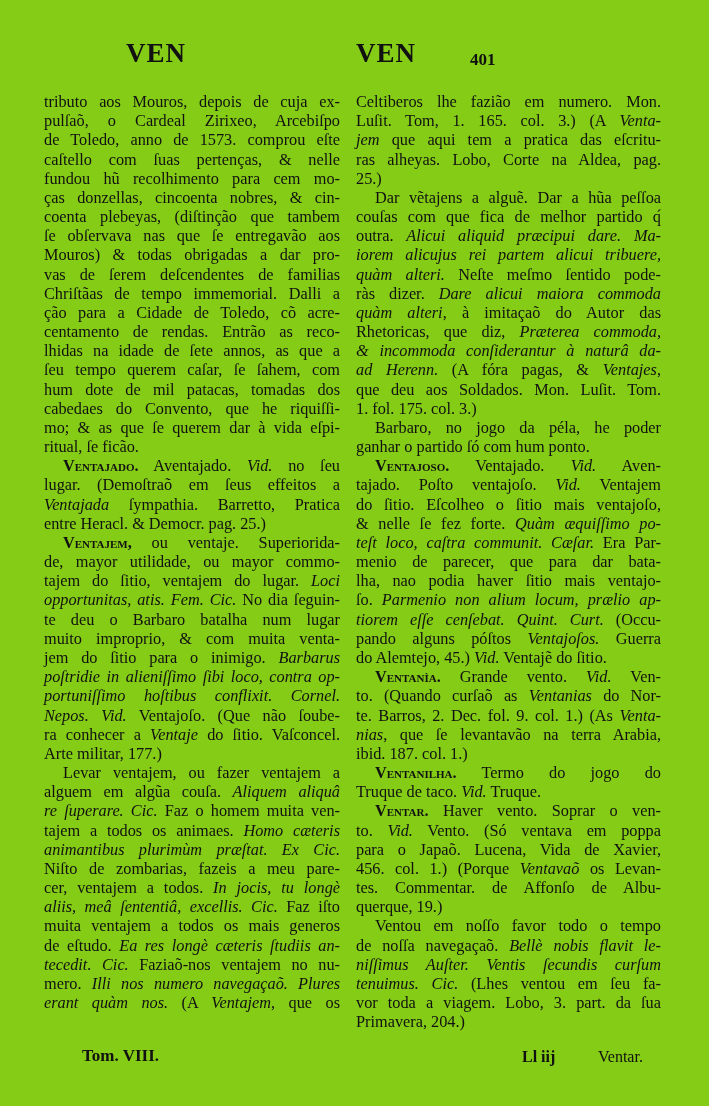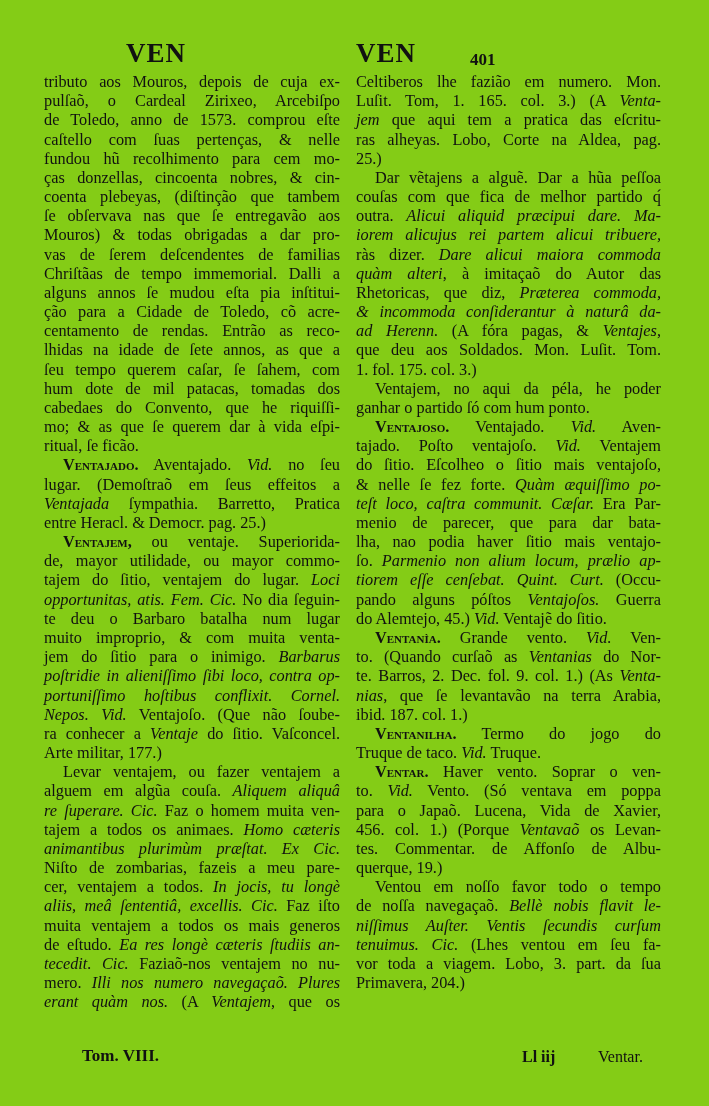--- a/index.html
+++ b/index.html
@@ -5,21 +5,21 @@
     html, body { margin: 0; padding: 0; background: #ffffff; }
     body { width: 709px; height: 1106px; position: relative; overflow: hidden;
       font-family: "DejaVu Serif", "Liberation Serif", serif; color: #111; }
     .page { position: absolute; left: 0; top: 0; width: 709px; height: 1106px; background: #84cc16; }
     .running-head { position: absolute; top: 38px; font-size: 27px; font-weight: bold;
       font-family: "Liberation Serif", serif; letter-spacing: 1px; }
     .head-left { left: 126px; }
     .head-right { left: 356px; }
     .page-number { position: absolute; left: 470px; top: 50px; font-size: 17px; font-weight: bold;
       font-family: "Liberation Serif", serif; }
-    .col { position: absolute; top: 72px; width: 296px; }
+    .col { position: absolute; top: 92px; width: 296px; }
     .col-left { left: 44px; }
     .col-right { left: 356px; width: 305px; }
     .line { display: block; height: 19.18px; line-height: 19.18px; font-size: 16.3px;
       font-family: "Liberation Serif", serif; white-space: nowrap; text-align: justify;
       text-align-last: justify; }
     .line.last { text-align-last: left; }
     .line.indent { padding-left: 19px; }
     .seg { }
     .it { font-style: italic; }
     .sc { font-variant: small-caps; font-weight: bold; }
@@ -43,21 +43,20 @@
       <div class="line"><span class="seg">pulſaõ, o Cardeal Zirixeo, Arcebiſpo</span></div>
       <div class="line"><span class="seg">de Toledo, anno de 1573. comprou eſte</span></div>
       <div class="line"><span class="seg">caſtello com ſuas pertenças, &amp; nelle</span></div>
       <div class="line"><span class="seg">fundou hũ recolhimento para cem mo-</span></div>
       <div class="line"><span class="seg">ças donzellas, cincoenta nobres, &amp; cin-</span></div>
       <div class="line"><span class="seg">coenta plebeyas, (diſtinção que tambem</span></div>
       <div class="line"><span class="seg">ſe obſervava nas que ſe entregavão aos</span></div>
       <div class="line"><span class="seg">Mouros) &amp; todas obrigadas a dar pro-</span></div>
       <div class="line"><span class="seg">vas de ſerem deſcendentes de familias</span></div>
       <div class="line"><span class="seg">Chriſtãas de tempo immemorial. Dalli a</span></div>
-      <div class="line"><span class="seg">alguns annos ſe mudou eſta pia inſtitui-</span></div>
       <div class="line"><span class="seg">ção para a Cidade de Toledo, cõ acre-</span></div>
       <div class="line"><span class="seg">centamento de rendas. Entrão as reco-</span></div>
       <div class="line"><span class="seg">lhidas na idade de ſete annos, as que a</span></div>
       <div class="line"><span class="seg">ſeu tempo querem caſar, ſe ſahem, com</span></div>
       <div class="line"><span class="seg">hum dote de mil patacas, tomadas dos</span></div>
       <div class="line"><span class="seg">cabedaes do Convento, que he riquiſſi-</span></div>
       <div class="line"><span class="seg">mo; &amp; as que ſe querem dar à vida eſpi-</span></div>
       <div class="line last"><span class="seg">ritual, ſe ficão.</span></div>
       <div class="line indent"><span class="seg sc">Ventajado.</span><span class="seg"> Aventajado. </span><span class="seg it">Vid.</span><span class="seg"> no ſeu</span></div>
       <div class="line"><span class="seg">lugar. (Demoſtraõ em ſeus effeitos a</span></div>
@@ -92,28 +91,29 @@
   <div class="col col-right" id="col-right">
       <div class="line"><span class="seg">Celtiberos lhe fazião em numero. Mon.</span></div>
       <div class="line"><span class="seg">Luſit. Tom, 1. 165. col. 3.) (A </span><span class="seg it">Venta-</span></div>
       <div class="line"><span class="seg it">jem</span><span class="seg"> que aqui tem a pratica das eſcritu-</span></div>
       <div class="line"><span class="seg">ras alheyas. Lobo, Corte na Aldea, pag.</span></div>
       <div class="line last"><span class="seg">25.)</span></div>
       <div class="line indent"><span class="seg">Dar vẽtajens a alguẽ. Dar a hũa peſſoa</span></div>
       <div class="line"><span class="seg">couſas com que fica de melhor partido q́</span></div>
       <div class="line"><span class="seg">outra. </span><span class="seg it">Alicui aliquid præcipui dare. Ma-</span></div>
       <div class="line"><span class="seg it">iorem alicujus rei partem alicui tribuere,</span></div>
+      <div class="line"><span class="seg it">quàm alteri.</span><span class="seg"> Neſte meſmo ſentido pode-</span></div>
       <div class="line"><span class="seg">ràs dizer. </span><span class="seg it">Dare alicui maiora commoda</span></div>
       <div class="line"><span class="seg it">quàm alteri</span><span class="seg">, à imitaçaõ do Autor das</span></div>
       <div class="line"><span class="seg">Rhetoricas, que diz, </span><span class="seg it">Præterea commoda,</span></div>
       <div class="line"><span class="seg it">&amp; incommoda conſiderantur à naturâ da-</span></div>
       <div class="line"><span class="seg it">ad Herenn.</span><span class="seg"> (A fóra pagas, &amp; </span><span class="seg it">Ventajes</span><span class="seg">,</span></div>
       <div class="line"><span class="seg">que deu aos Soldados. Mon. Luſit. Tom.</span></div>
       <div class="line last"><span class="seg">1. fol. 175. col. 3.)</span></div>
-      <div class="line indent"><span class="seg">Ventajem, no aqui da péla, he poder</span></div>
+      <div class="line indent"><span class="seg">Barbaro, no jogo da péla, he poder</span></div>
       <div class="line last"><span class="seg">ganhar o partido ſó com hum ponto.</span></div>
       <div class="line indent"><span class="seg sc">Ventajoso.</span><span class="seg"> Ventajado. </span><span class="seg it">Vid.</span><span class="seg"> Aven-</span></div>
       <div class="line"><span class="seg">tajado. Poſto ventajoſo. </span><span class="seg it">Vid.</span><span class="seg"> Ventajem</span></div>
       <div class="line"><span class="seg">do ſitio. Eſcolheo o ſitio mais ventajoſo,</span></div>
       <div class="line"><span class="seg">&amp; nelle ſe fez forte. </span><span class="seg it">Quàm æquiſſimo po-</span></div>
       <div class="line"><span class="seg it">teſt loco, caſtra communit. Cæſar.</span><span class="seg"> Era Par-</span></div>
       <div class="line"><span class="seg">menio de parecer, que para dar bata-</span></div>
       <div class="line"><span class="seg">lha, nao podia haver ſitio mais ventajo-</span></div>
       <div class="line"><span class="seg">ſo. </span><span class="seg it">Parmenio non alium locum, prælio ap-</span></div>
       <div class="line"><span class="seg it">tiorem eſſe cenſebat. Quint. Curt.</span><span class="seg"> (Occu-</span></div>

